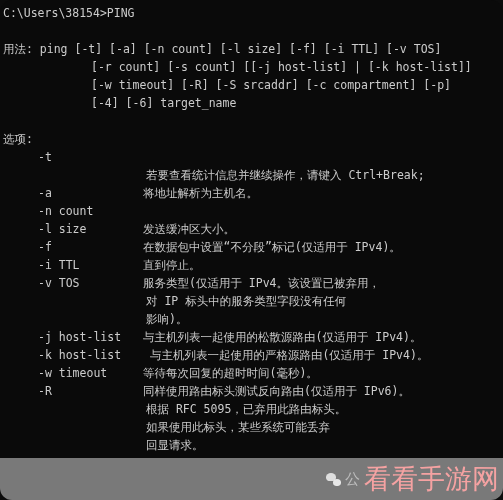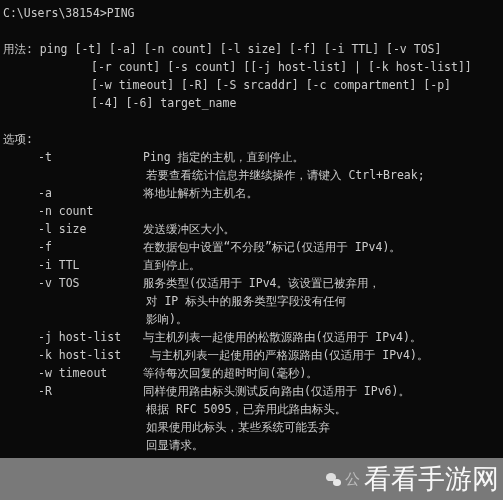--- a/index.html
+++ b/index.html
@@ -11,20 +11,21 @@
   #screen {
     position: relative;
     width: 503px;
     height: 500px;
     background: #0a0a0a;
     overflow: hidden;
     font-family: "DejaVu Sans Mono", "Liberation Mono", monospace;
     font-size: 11.5px;
     line-height: 18px;
     color: #cccccc;
+    border-radius: 12px;
     -webkit-font-smoothing: none;
   }
   .console {
     position: absolute;
     top: 0;
     left: 0;
     width: 503px;
     padding: 4px 0 0 3px;
     box-sizing: border-box;
   }
@@ -113,21 +114,21 @@
   .wm-gong {
     font-family: "DejaVu Sans", sans-serif;
     font-size: 15px;
     color: #c9c9c9;
     opacity: 0.85;
   }
   .wm-main {
     font-family: "DejaVu Sans", sans-serif;
     font-size: 27px;
     font-weight: 400;
-    color: #ffffff;
+    color: #fca5a5;
     letter-spacing: 0px;
     line-height: 30px;
     opacity: 0.95;
   }
 </style>
 </head>
 <body>
 
 <div id="screen">
 
@@ -140,21 +141,20 @@
     <div class="usagecont">[-r count] [-s count] [[-j host-list] | [-k host-list]]</div>
     <div class="usagecont">[-w timeout] [-R] [-S srcaddr] [-c compartment] [-p]</div>
     <div class="usagecont">[-4] [-6] target_name</div>
 
     <div class="line blank"></div>
 
     <div class="sect">选项:</div>
 
     <div class="optrow">
       <span class="flag">-t</span>
-      <span class="desc">Ping 指定的主机，直到停止。</span>
     </div>
     <div class="contline">若要查看统计信息并继续操作，请键入 Ctrl+Break;</div>
 
     <div class="optrow">
       <span class="flag">-a</span>
       <span class="desc">将地址解析为主机名。</span>
     </div>
 
     <div class="optrow">
       <span class="flag">-n count</span>

